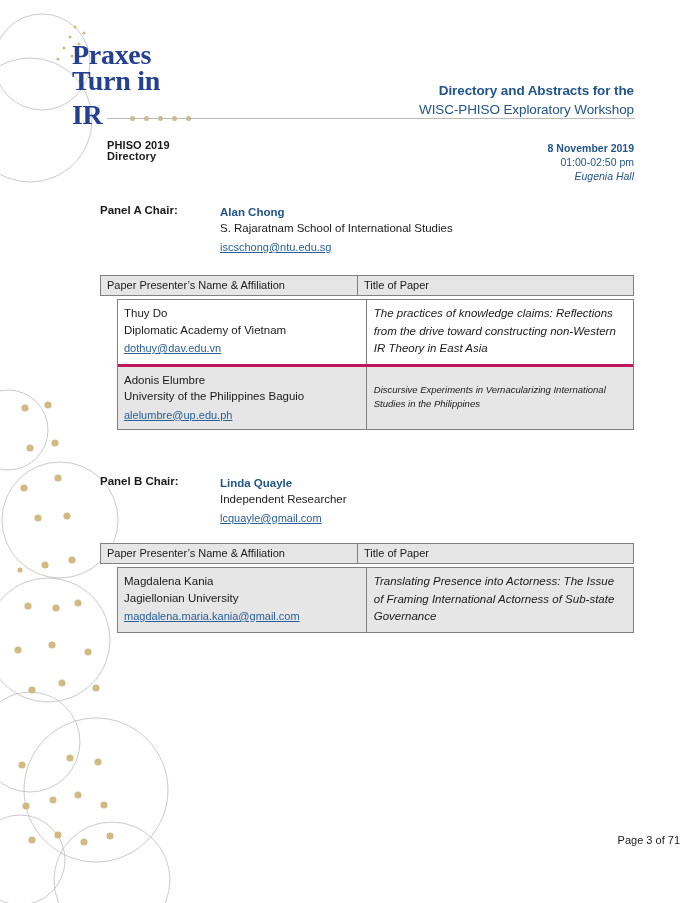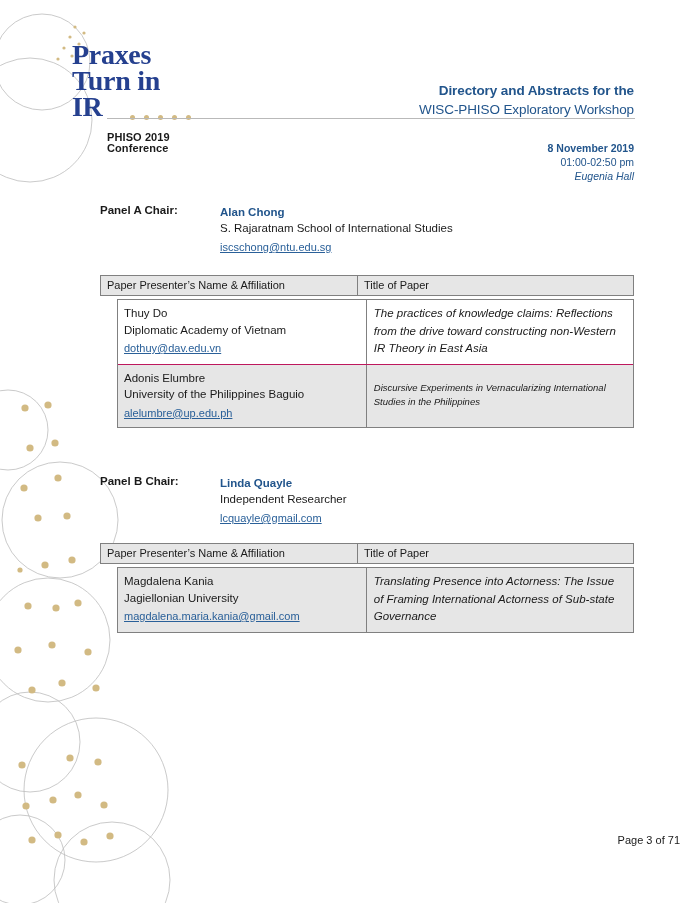--- a/index.html
+++ b/index.html
@@ -50,22 +50,23 @@
   .logo-word {
     font-family: "Liberation Serif", serif;
     font-weight: bold;
     font-size: 28px;
     line-height: 26px;
     color: #25408f;
     letter-spacing: -0.3px;
   }
   .logo-line3 {
     display: flex;
-    align-items: flex-end;
+    align-items: center;
     gap: 21px;
+    margin-top: 8px;
   }
   .logo-dots {
     display: flex;
     gap: 9px;
     margin-left: 6px;
     margin-top: 6px;
   }
   .logo-dot {
     width: 5px; height: 5px;
     border-radius: 50%;
@@ -200,21 +201,21 @@
     border: 1px solid #808080;
     box-sizing: border-box;
     margin-left: 17px;
   }
   .trow {
     display: flex;
     box-sizing: border-box;
   }
   .trow.shaded { background: #e6e6e6; }
   .trow.plain  { background: #ffffff; }
-  .trow + .trow { border-top: 1px solid #be185d; }
+  .trow + .trow { border-top: 3px solid #be185d; }
 
   .cell-name {
     width: 257px;
     border-right: 1px solid #808080;
     box-sizing: border-box;
     padding: 5px 6px 6px 6px;
   }
   .cell-title {
     width: 275px;
     box-sizing: border-box;
@@ -328,21 +329,21 @@
         <span class="logo-dots">
           <i class="logo-dot"></i>
             <i class="logo-dot"></i>
             <i class="logo-dot"></i>
             <i class="logo-dot"></i>
             <i class="logo-dot"></i>
         </span>
       </div>
       <div class="logo-sub">
         <div>PHISO 2019</div>
-        <div>Conference</div>
+        <div>Directory</div>
       </div>
     </div>
 
     <div class="header-right">
       <div class="header-title">Directory and Abstracts for the</div>
       <div class="header-subtitle">WISC-PHISO Exploratory Workshop</div>
     </div>
 
     <div class="header-rule"></div>
 

